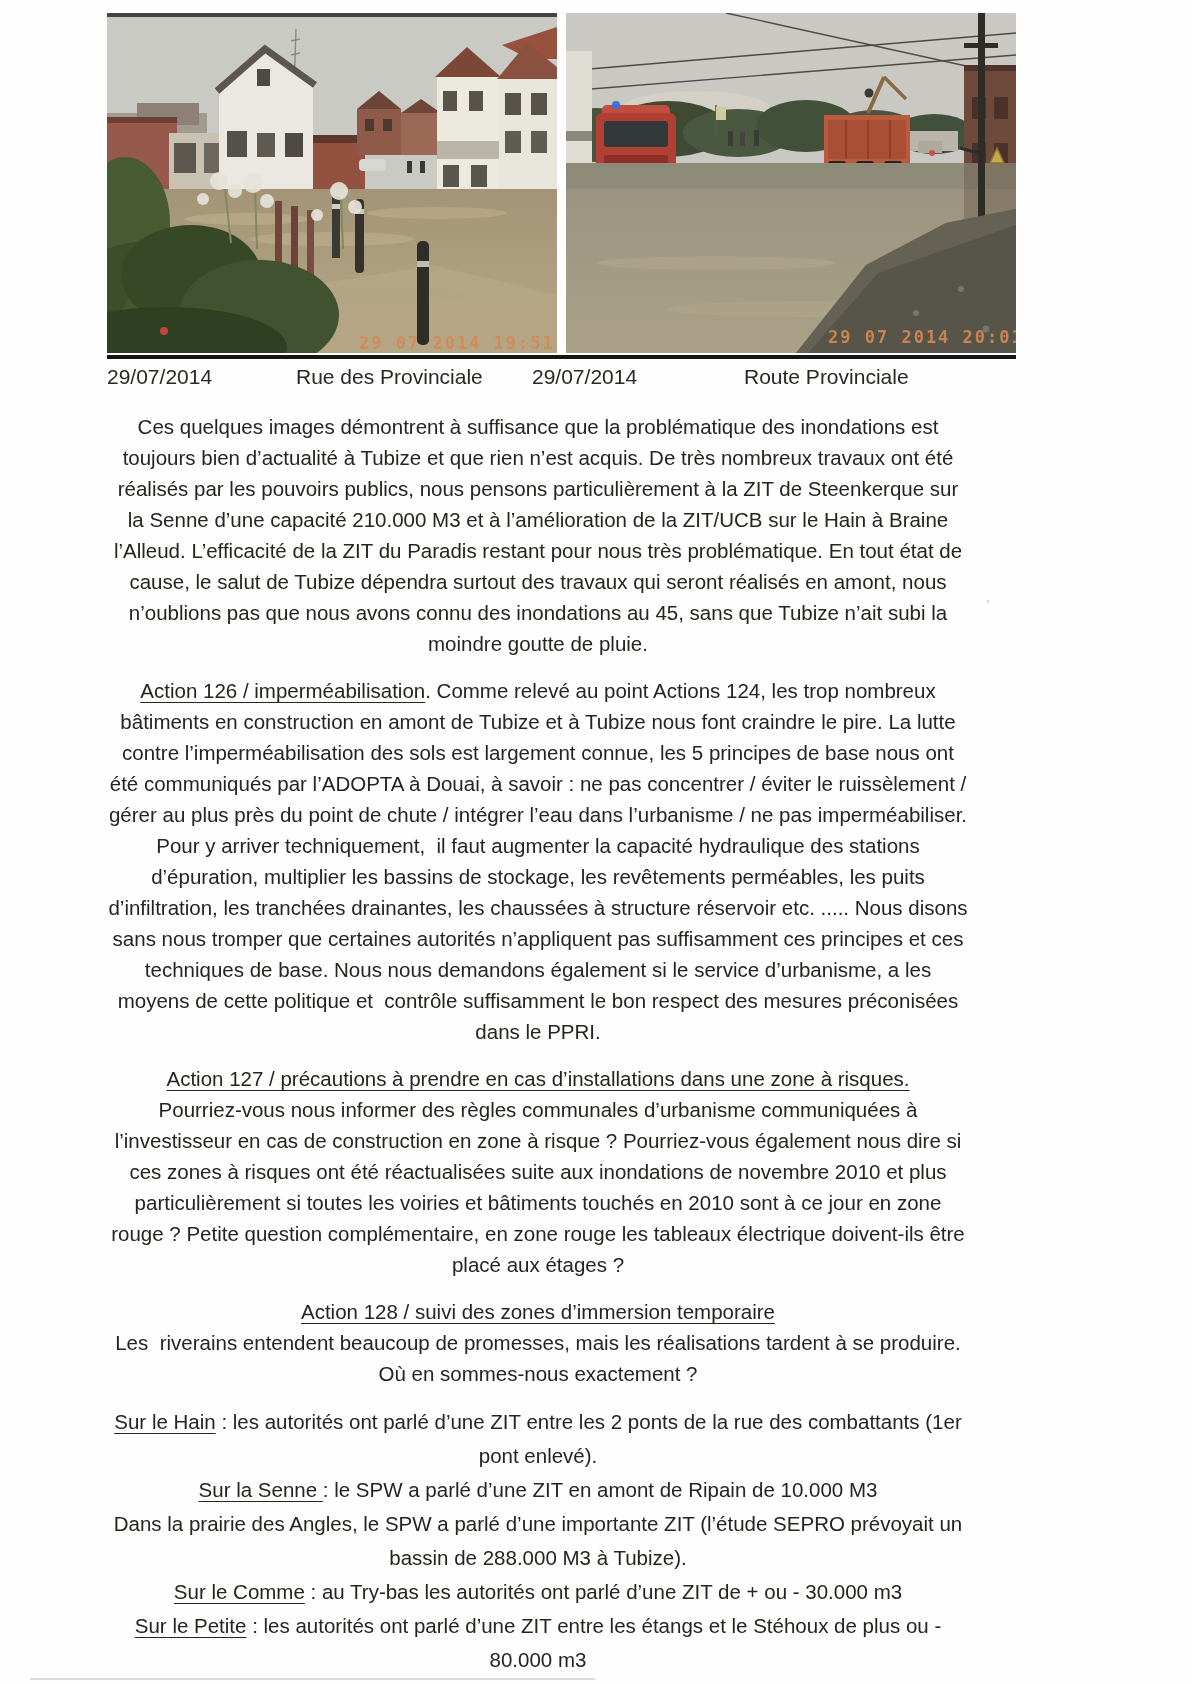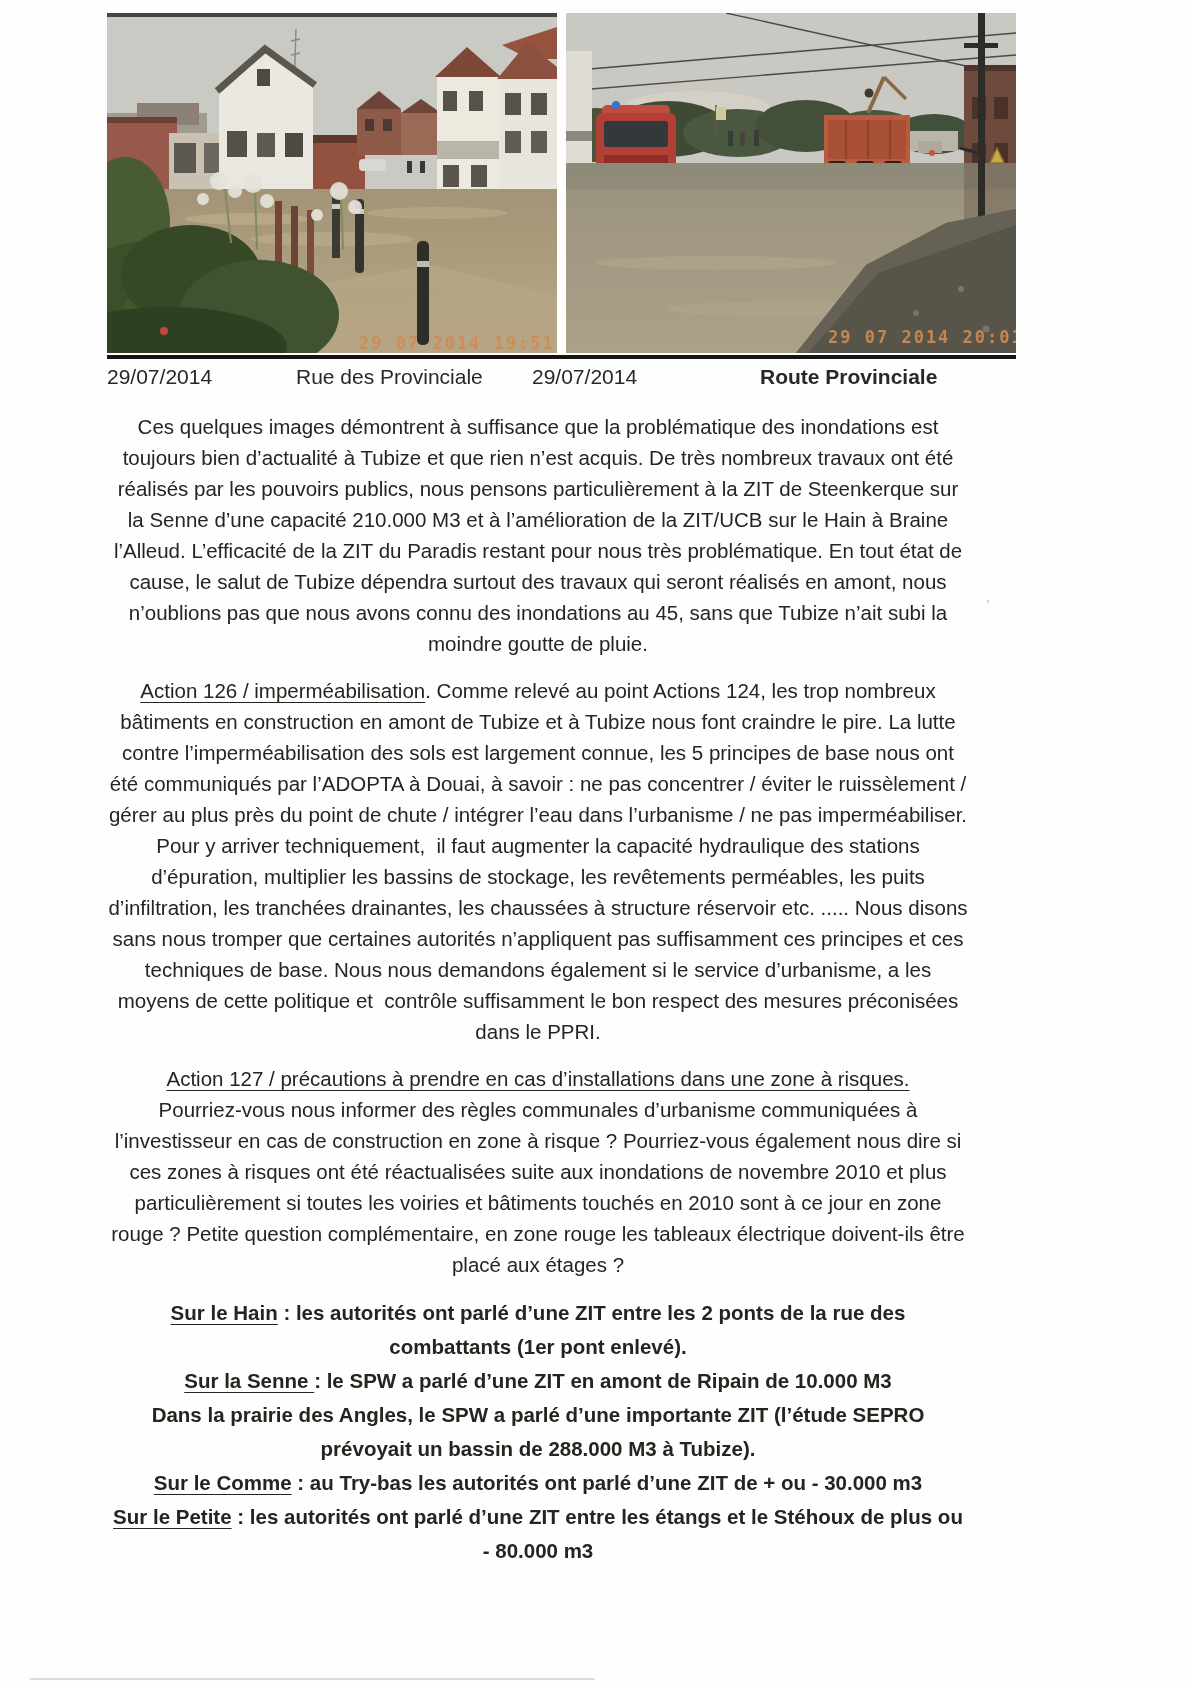--- a/index.html
+++ b/index.html
@@ -11,24 +11,24 @@
   .content{position:absolute;left:107px;top:13px;width:909px;}
   .photos-row{display:flex;gap:9px;}
   .photo{width:450px;height:340px;overflow:hidden;position:relative;background:#c9cac4;}
   .photo svg{display:block;width:100%;height:100%;}
   .photo-rule{width:909px;height:4px;background:#161513;margin-top:2px;}
   .caption-row{position:relative;height:36px;margin-top:4px;font-size:21px;color:#2a2823;}
   .caption-row span{position:absolute;top:2px;white-space:nowrap;}
   .cap-0{left:0;}
   .cap-1{left:189px;}
   .cap-2{left:425px;}
-  .cap-3{left:653px;font-weight:bold;}
+  .cap-3{left:637px;}
   .doc-body{margin-top:12px;width:862px;}
   .para{white-space:pre-wrap;font-size:20.5px;line-height:31px;margin:0 0 16px 0;text-align:center;}
-  .para.tight{line-height:34px;margin-bottom:0;font-weight:bold;}
+  .para.tight{line-height:34px;margin-bottom:0;}
   .u{text-decoration:underline;text-underline-offset:4px;text-decoration-thickness:1.2px;}
   .scan-artifact-quote{position:absolute;left:986px;top:598px;color:#c9c7c2;font-size:16px;}
   .scan-bottom-line{position:absolute;left:30px;top:1678px;width:565px;height:2px;background:#dddddb;}
   .ts{font-family:"DejaVu Sans Mono", monospace;font-weight:bold;letter-spacing:2px;}
 </style>
 </head>
 <body>
 
 <div class="page">
   <div class="content">
@@ -276,20 +276,22 @@
       <span class="cap-1">Rue des Provinciale</span>
       <span class="cap-2">29/07/2014</span>
       <span class="cap-3">Route Provinciale</span>
     </div>
 
     <div class="doc-body">
         <div class="para"><span>Ces quelques images démontrent à suffisance que la problématique des inondations est toujours bien d’actualité à Tubize et que rien n’est acquis. De très nombreux travaux ont été réalisés par les pouvoirs publics, nous pensons particulièrement à la ZIT de Steenkerque sur la Senne d’une capacité 210.000 M3 et à l’amélioration de la ZIT/UCB sur le Hain à Braine l’Alleud. L’efficacité de la ZIT du Paradis restant pour nous très problématique. En tout état de cause, le salut de Tubize dépendra surtout des travaux qui seront réalisés en amont, nous n’oublions pas que nous avons connu des inondations au 45, sans que Tubize n’ait subi la moindre goutte de pluie.</span></div>
         <div class="para"><span class="u">Action 126 / imperméabilisation</span><span>. Comme relevé au point Actions 124, les trop nombreux bâtiments en construction en amont de Tubize et à Tubize nous font craindre le pire. La lutte contre l’imperméabilisation des sols est largement connue, les 5 principes de base nous ont été communiqués par l’ADOPTA à Douai, à savoir : ne pas concentrer / éviter le ruissèlement / gérer au plus près du point de chute / intégrer l’eau dans l’urbanisme / ne pas imperméabiliser. Pour y arriver techniquement,  il faut augmenter la capacité hydraulique des stations d’épuration, multiplier les bassins de stockage, les revêtements perméables, les puits d’infiltration, les tranchées drainantes, les chaussées à structure réservoir etc. ..... Nous disons sans nous tromper que certaines autorités n’appliquent pas suffisamment ces principes et ces techniques de base. Nous nous demandons également si le service d’urbanisme, a les moyens de cette politique et  contrôle suffisamment le bon respect des mesures préconisées dans le PPRI.</span></div>
         <div class="para"><span class="u">Action 127 / précautions à prendre en cas d’installations dans une zone à risques.</span><span>
 Pourriez-vous nous informer des règles communales d’urbanisme communiquées à l’investisseur en cas de construction en zone à risque ? Pourriez-vous également nous dire si ces zones à risques ont été réactualisées suite aux inondations de novembre 2010 et plus particulièrement si toutes les voiries et bâtiments touchés en 2010 sont à ce jour en zone rouge ? Petite question complémentaire, en zone rouge les tableaux électrique doivent-ils être placé aux étages ?</span></div>
+        <div class="para"><span class="u">Action 128 / suivi des zones d’immersion temporaire</span><span>
+Les  riverains entendent beaucoup de promesses, mais les réalisations tardent à se produire. Où en sommes-nous exactement ?</span></div>
         <div class="para tight"><span class="u">Sur le Hain</span><span> : les autorités ont parlé d’une ZIT entre les 2 ponts de la rue des combattants (1er pont enlevé).
 </span><span class="u">Sur la Senne </span><span>: le SPW a parlé d’une ZIT en amont de Ripain de 10.000 M3
 Dans la prairie des Angles, le SPW a parlé d’une importante ZIT (l’étude SEPRO prévoyait un bassin de 288.000 M3 à Tubize).
 </span><span class="u">Sur le Comme</span><span> : au Try-bas les autorités ont parlé d’une ZIT de + ou - 30.000 m3
 </span><span class="u">Sur le Petite</span><span> : les autorités ont parlé d’une ZIT entre les étangs et le Stéhoux de plus ou - 80.000 m3
 </span></div>
       </div>
 
   </div>
 

